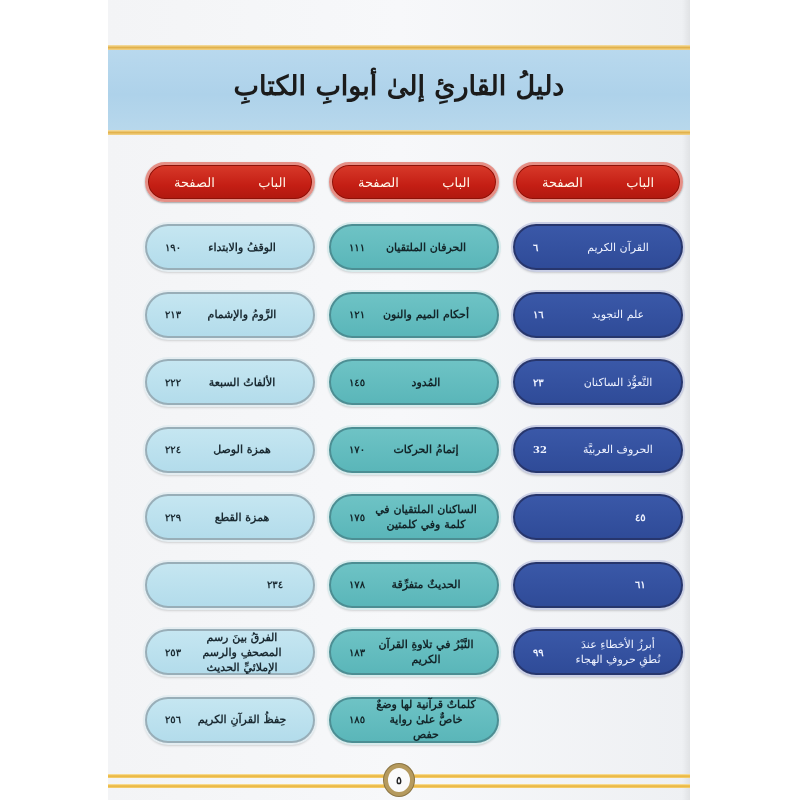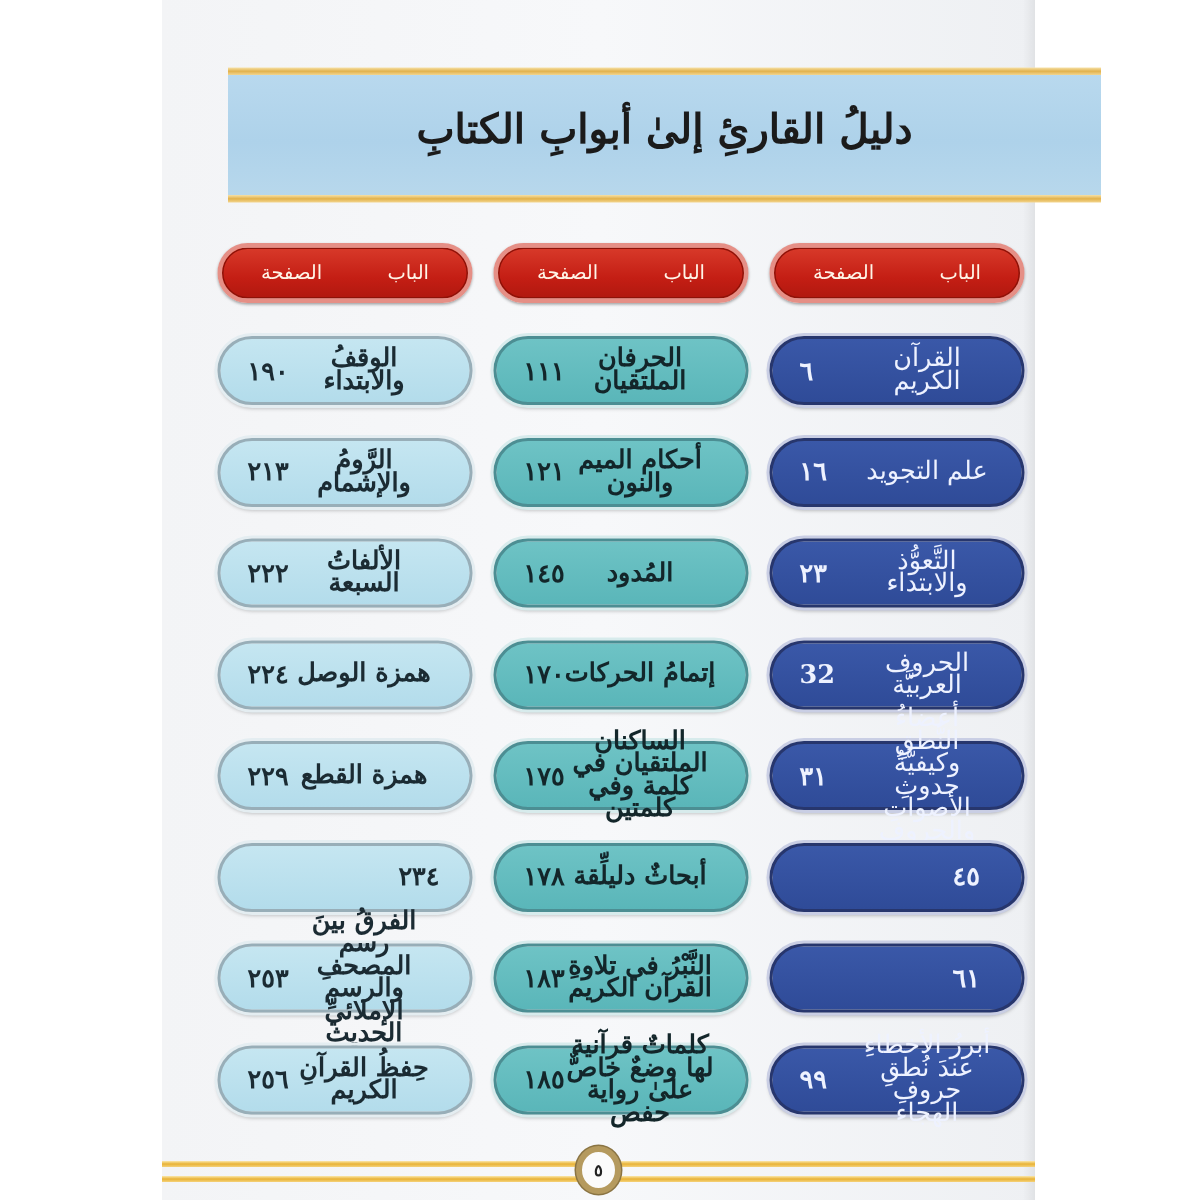--- a/index.html
+++ b/index.html
@@ -11,21 +11,20 @@
     position:absolute; left:108px; top:0; width:582px; height:800px;
     background: linear-gradient(90deg, #f3f4f6 0%, #f7f8fa 50%, #eef0f3 100%);
   }
   .page-shade {
     position:absolute; right:0; top:0; width:8px; height:100%;
     background: linear-gradient(90deg, rgba(0,0,0,0) 0%, rgba(0,0,0,0.06) 100%);
   }
   .banner {
     position:absolute; left:0; top:48px; width:582px; height:84px;
     background: linear-gradient(180deg, #b9d9ee 0%, #aed2ea 55%, #b8d8ec 100%);
-    margin-left: 44px;
   }
   .gold-rule {
     position:absolute; left:0; width:582px; height:5px;
     background: linear-gradient(180deg, #f6e1a8 0%, #e2b24c 50%, #f3d58e 100%);
   }
   .banner .gold-top { top:-3px; }
   .banner .gold-bottom { bottom:-3px; }
   .title {
     position:absolute; left:0; right:0; top:22px; text-align:center;
     direction:rtl; font-family:"DejaVu Serif", serif; font-size:27px; font-weight:bold;
@@ -56,26 +55,26 @@
     background: linear-gradient(180deg, #6ec3c5 0%, #5ab6b9 100%);
     border:2px solid #4c8e93; box-shadow: 0 0 0 2px #d7ebec, 0 2px 3px rgba(0,0,0,0.3);
     color:#13262a;
   }
   .pill.c-blue {
     background: linear-gradient(180deg, #3a58a8 0%, #2f4b98 100%);
     border:2px solid #27366d; box-shadow: 0 0 0 2px #c9cee4, 0 2px 3px rgba(0,0,0,0.35);
     color:#eef2ff;
   }
   .chapter {
-    flex:1; text-align:center; font-family:"DejaVu Serif", serif; font-size:17px; line-height:15px;
+    flex:1; text-align:center; font-family:"DejaVu Serif", serif; font-size:11px; line-height:15px;
     font-weight:bold;
   }
   .c-blue .chapter { font-weight:normal;margin-left:16px; }
   .pagenum {
-    min-width:26px; text-align:left; font-family:"DejaVu Serif", serif; font-size:17px; font-weight:bold;
+    min-width:26px; text-align:left; font-family:"DejaVu Serif", serif; font-size:10px; font-weight:bold;
   }
   .hdr-label { font-family:"DejaVu Serif", serif; }
   .footer {
     position:absolute; left:0; top:770px; width:582px; height:22px;
   }
   .footer .line1, .footer .line2 {
     position:absolute; left:0; width:582px; height:4px;
     background: linear-gradient(180deg, #fbe7a9 0%, #e8b236 50%, #f5d27a 100%);
   }
   .footer .line1 { top:4px; }
@@ -166,21 +165,21 @@
       </div>
     <div class="pill c-teal">
         <span class="chapter">إتمامُ الحركات</span>
         <span class="pagenum">١٧٠</span>
       </div>
     <div class="pill c-teal">
         <span class="chapter">الساكنان الملتقيان في كلمة وفي كلمتين</span>
         <span class="pagenum">١٧٥</span>
       </div>
     <div class="pill c-teal">
-        <span class="chapter">أبحاثٌ دليلِّقة</span>
+        <span class="chapter">الحديثٌ متفرِّقة</span>
         <span class="pagenum">١٧٨</span>
       </div>
     <div class="pill c-teal">
         <span class="chapter">النَّبْرُ في تلاوةِ القرآن الكريم</span>
         <span class="pagenum">١٨٣</span>
       </div>
     <div class="pill c-teal">
         <span class="chapter">كلماتٌ قرآنية لها وضعٌ خاصٌّ علىٰ رواية حفص</span>
         <span class="pagenum">١٨٥</span>
       </div>
@@ -193,32 +192,28 @@
     </div>
     <div class="pill c-blue">
         <span class="chapter">القرآن الكريم</span>
         <span class="pagenum">٦</span>
       </div>
     <div class="pill c-blue">
         <span class="chapter">علم التجويد</span>
         <span class="pagenum">١٦</span>
       </div>
     <div class="pill c-blue">
-        <span class="chapter">التَّعوُّذ والابتداء</span>
+        <span class="chapter">التَّعوُّذ الساكنان</span>
         <span class="pagenum">٢٣</span>
       </div>
     <div class="pill c-blue">
         <span class="chapter">الحروف العربيَّة</span>
         <span class="pagenum">32</span>
       </div>
     <div class="pill c-blue">
-        <span class="chapter">أعضاءُ النُّطقِ وكيفيَّةُ حدوثِ الأصواتِ والحروف</span>
-        <span class="pagenum">٣١</span>
-      </div>
-    <div class="pill c-blue">
         <span class="pagenum">٤٥</span>
       </div>
     <div class="pill c-blue">
         <span class="pagenum">٦١</span>
       </div>
     <div class="pill c-blue">
         <span class="chapter">أبرزُ الأخطاءِ عندَ نُطقِ حروفِ الهجاء</span>
         <span class="pagenum">٩٩</span>
       </div>
   </div>

